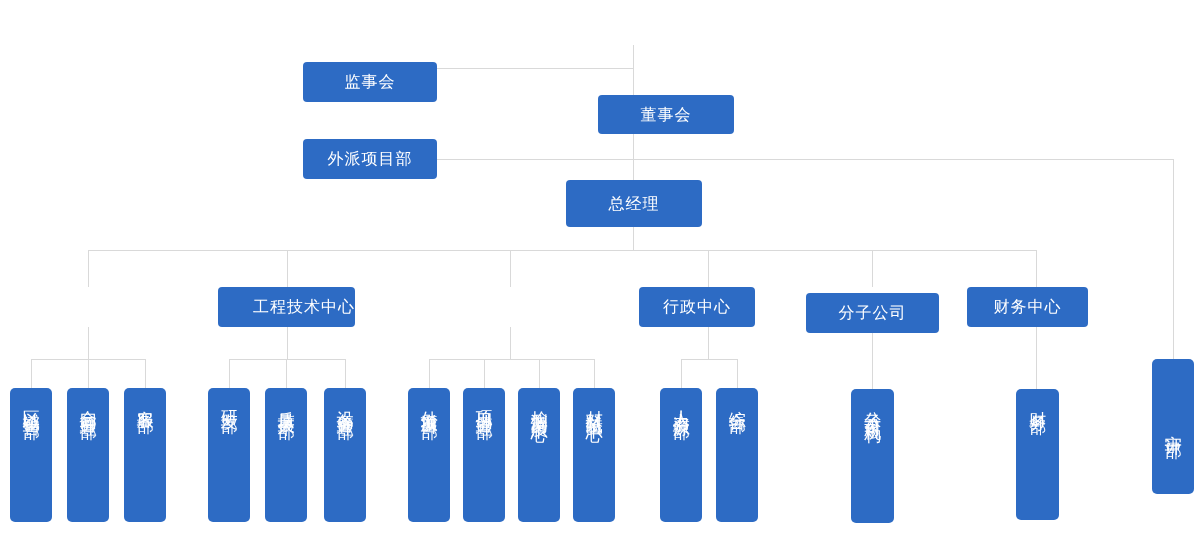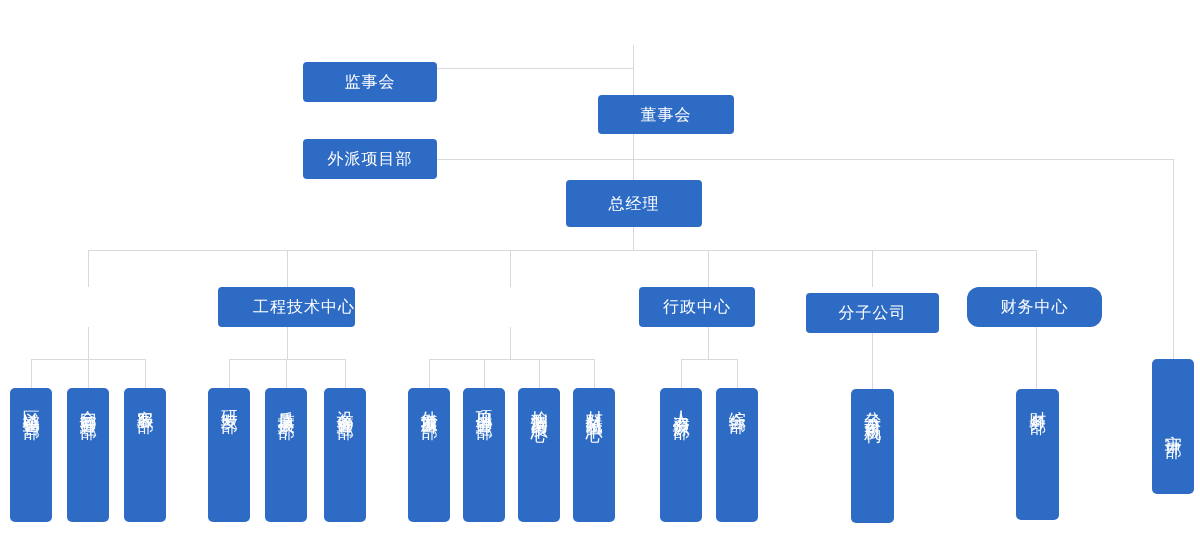--- a/index.html
+++ b/index.html
@@ -113,21 +113,21 @@
     </div>
     <div class="node" style="left: 218px; top: 287px; width: 137px; height: 40px; justify-content: flex-end;">
       <span class="node-label">工程技术中心</span>
     </div>
     <div class="node" style="left: 639px; top: 287px; width: 116px; height: 40px; align-items: center;">
       <span class="node-label">行政中心</span>
     </div>
     <div class="node" style="left: 806px; top: 293px; width: 133px; height: 40px; align-items: center;">
       <span class="node-label">分子公司</span>
     </div>
-    <div class="node" style="left: 967px; top: 287px; width: 135px; height: 40px; border-radius: 12px;">
+    <div class="node" style="left: 967px; top: 287px; width: 121px; height: 40px;">
       <span class="node-label">财务中心</span>
     </div>
     <div class="node vertical" style="left: 10px; top: 388px; width: 42px; height: 134px;">
       <span class="node-label">区域销售部</span>
     </div>
     <div class="node vertical" style="left: 67px; top: 388px; width: 42px; height: 134px;">
       <span class="node-label">合同管理部</span>
     </div>
     <div class="node vertical" style="left: 124px; top: 388px; width: 42px; height: 134px;">
       <span class="node-label">客服部</span>

